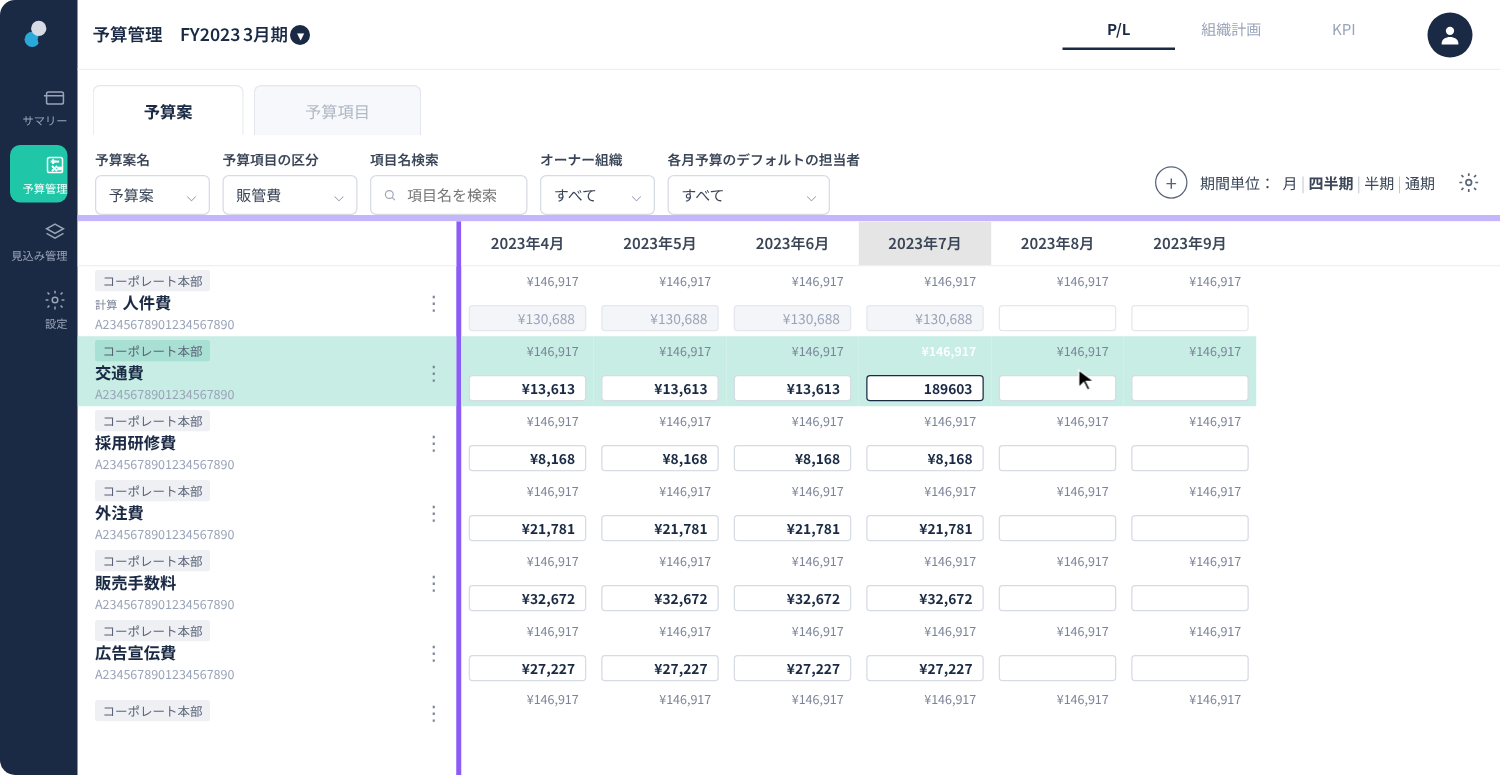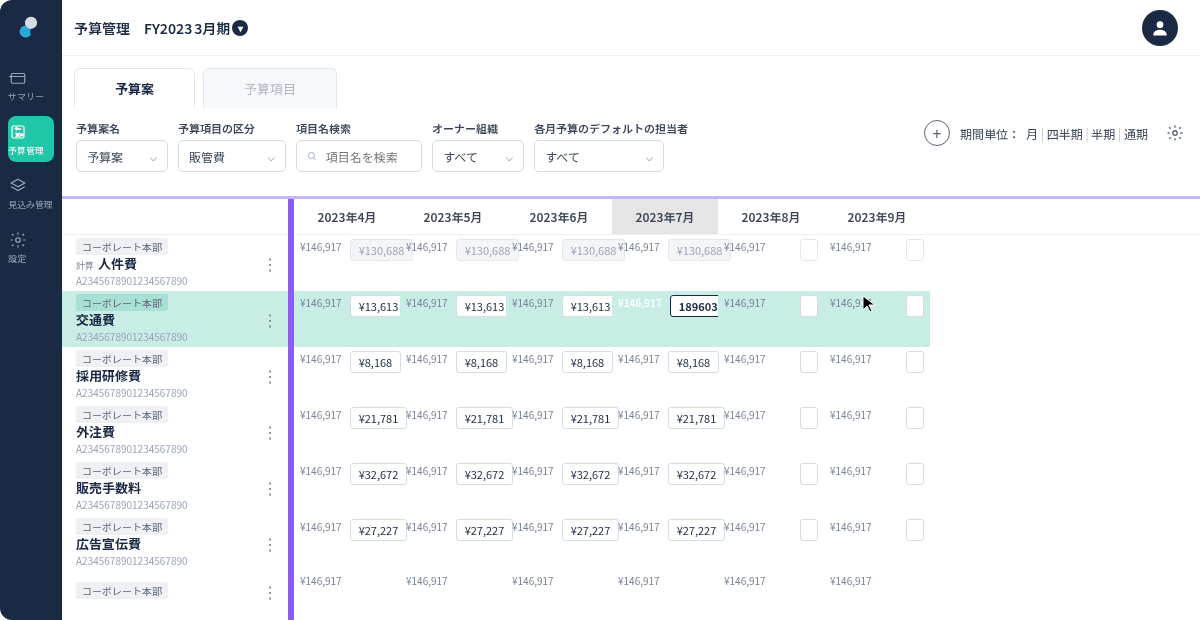--- a/index.html
+++ b/index.html
@@ -1,67 +1,67 @@
 <!DOCTYPE html>
 <html><head>
 <meta charset="utf-8">
 <style>
 *{box-sizing:border-box;margin:0;padding:0;font-family:-apple-system,BlinkMacSystemFont,"Segoe UI","Hiragino Sans","Noto Sans JP",sans-serif}
 body{background:#fff;width:1200px;height:620px;overflow:hidden}
 .app{display:flex;width:1200px;height:620px;background:#fff;border-radius:12px;overflow:hidden;position:relative}
 .sidebar{width:62px;background:#1a2a44;display:flex;flex-direction:column;align-items:center;padding-top:12px;flex-shrink:0}
 .logo{width:32px;height:32px;margin-bottom:18px;display:flex;align-items:center;justify-content:center}
-.nav-item{width:46px;height:46px;display:flex;flex-direction:column;align-items:flex-start;justify-content:center;color:#9aa4b8;margin-bottom:8px;border-radius:8px;cursor:pointer;font-size:9px;gap:2px}
+.nav-item{width:46px;height:46px;display:flex;flex-direction:column;align-items:flex-end;justify-content:center;color:#9aa4b8;margin-bottom:8px;border-radius:8px;cursor:pointer;font-size:9px;gap:2px}
 .nav-item.active{background:#1fc7a8;color:#fff}
 .nav-icon{width:20px;height:20px;display:flex;align-items:center;justify-content:center}
 .main{flex:1;display:flex;flex-direction:column;min-width:0}
 .topbar{height:56px;display:flex;align-items:center;padding:0 24px 0 12px;border-bottom:1px solid #eef0f4;position:relative}
 .breadcrumb{display:flex;align-items:center;gap:14px;font-size:14px;color:#1a2a44;font-weight:600}
 .breadcrumb .fy{display:flex;align-items:center;gap:2px}
 .chev-circle{width:16px;height:16px;border-radius:50%;background:#1a2a44;display:inline-flex;align-items:center;justify-content:center;color:#fff;font-size:10px}
 .toptabs{position:absolute;right:80px;display:flex;gap:0;font-size:12px;color:#9aa4b8}
 .toptab{width:90px;text-align:center;padding:0 0 6px;cursor:pointer}
 .toptab.active{color:#1a2a44;font-weight:700;border-bottom:2px solid #1a2a44}
 .avatar{width:36px;height:36px;border-radius:50%;background:#1a2a44;position:absolute;right:22px;display:flex;align-items:center;justify-content:center;color:#fff}
 .tabs-row{display:flex;padding:12px 12px 0;gap:8px}
 .tab{padding:10px 40px;font-size:13px;border:1px solid #e3e6ec;border-bottom:none;border-radius:6px 6px 0 0;background:#f6f8fb;color:#b0b8c5;cursor:pointer}
 .tab.active{background:#fff;color:#1a2a44;font-weight:700}
-.filters{display:flex;align-items:flex-start;gap:10px;padding:12px 14px 24px;border-bottom:3px solid #c4b5fd;font-size:12px;flex-wrap:nowrap}
+.filters{display:flex;align-items:center;gap:10px;padding:12px 14px 0;border-bottom:5px solid #c4b5fd;font-size:12px;flex-wrap:nowrap}
 .fcol{display:flex;flex-direction:column;gap:4px}
 .flabel{font-size:11px;color:#3a4557;font-weight:600;white-space:nowrap}
 .select,.search{height:32px;border:1px solid #d6dbe4;border-radius:5px;display:flex;align-items:center;padding:0 10px;background:#fff;font-size:12px;color:#3a4557;gap:8px;white-space:nowrap}
 .select{justify-content:space-between}
 .search{color:#9aa4b8}
 .search input{border:none;outline:none;font-size:12px;width:100%}
 .period{display:flex;align-items:center;gap:10px;font-size:12px;color:#3a4557;margin-left:auto}
 .plus-btn{width:26px;height:26px;border:1.5px solid #5a6478;border-radius:50%;display:flex;align-items:center;justify-content:center;font-size:16px;color:#5a6478;cursor:pointer}
 .period-opts{display:flex;align-items:center;gap:6px;white-space:nowrap}
 .period-opts span{cursor:pointer}
 .period-opts .sep{color:#c0c6d0}
-.period-opts .sel{font-weight:400}
+.period-opts .sel{font-weight:700}
 .gear{width:22px;height:22px;color:#5a6478;cursor:pointer;margin-left:6px;display:flex;align-items:center;justify-content:center}
 .grid-wrap{flex:1;overflow:hidden;position:relative}
 .grid{display:flex;height:100%}
-.left-col{width:232px;flex-shrink:0;border-right:6px solid #8b5cf6}
+.left-col{width:307px;flex-shrink:0;border-right:4px solid #8b5cf6}
 .right-scroll{flex:1;overflow-x:auto;overflow-y:hidden}
 .right-inner{min-width:640px}
 .header-row{height:36px;display:flex;align-items:center;font-size:12px;color:#3a4557;font-weight:600;border-bottom:1px solid #eef0f4;background:#fff}
 .left-col .header-row{padding:0 14px}
 .month-cell{width:106px;flex-shrink:0;text-align:center;padding:9px 0}
 .month-cell.hl{background:#e5e5e5}
 .row-meta{padding:6px 14px 6px 14px;position:relative;height:56px;display:flex;flex-direction:column;justify-content:center}
 .row-meta .dept{display:inline-block;background:#eef0f4;font-size:10px;color:#5a6478;padding:1px 6px;border-radius:2px;margin-bottom:1px;width:fit-content}
 .row-meta .name{font-size:13px;font-weight:700;color:#1a2a44;line-height:1.3}
 .row-meta .prefix{font-size:9px;font-weight:400;color:#7a8398;margin-right:4px}
 .row-meta .code{font-size:10px;color:#9aa4b8}
 .row-dots{position:absolute;right:10px;top:50%;transform:translateY(-50%);color:#7a8398;font-size:16px;cursor:pointer;line-height:0.4}
 .row-cells{display:flex;height:56px}
-.vcell{width:106px;flex-shrink:0;display:flex;flex-direction:row;align-items:stretch;justify-content:space-between;padding:4px 6px;gap:2px}
+.vcell{width:106px;flex-shrink:0;display:flex;flex-direction:column;align-items:stretch;justify-content:flex-start;padding:4px 6px;gap:12px}
 .vtop{font-size:10px;color:#7a8398;text-align:right;padding-right:6px}
-.vinput{height:22px;border:1px solid #d6dbe4;border-radius:3px;font-size:11px;text-align:right;padding:0 8px;display:flex;align-items:center;justify-content:flex-end;background:#fff;color:#1a2a44;font-weight:400}
+.vinput{height:22px;border:1px solid #d6dbe4;border-radius:3px;font-size:11px;text-align:right;padding:0 8px;display:flex;align-items:center;justify-content:flex-end;background:#fff;color:#1a2a44;font-weight:700}
 .vinput.readonly{background:#f3f5f8;color:#9aa4b8;font-weight:400;border-color:#e4e7ed}
 .vinput.empty{background:#fff;color:transparent}
 .row.highlight .row-meta{background:#c7ede5}
 .row.highlight .row-meta .dept{background:#a8e0d4}
 .row.highlight .vcell{background:#c7ede5}
 .vcell.active{background:#1fc7a8}
 .vcell.active .vtop{color:#fff;font-weight:600}
 .vcell.active .vinput{border:1.5px solid #1a2a44;font-weight:700}
 .cursor-img{position:absolute;width:14px;height:18px;pointer-events:none}
 .chev{font-size:10px;color:#7a8398}
@@ -125,20 +125,25 @@
   <div class="main">
     <div class="topbar">
       <div class="breadcrumb">
         <span>予算管理</span>
         <span class="fy">
           <span>FY2023</span>
           <span>3月期</span>
           <span class="chev-circle">▾</span>
         </span>
       </div>
+      <div class="toptabs" id="toptabs">
+          <div class="toptab active">P/L</div>
+          <div class="toptab">組織計画</div>
+          <div class="toptab">KPI</div>
+        </div>
       <div class="avatar">
         <svg width="20" height="20" viewBox="0 0 24 24" fill="#fff">
             <circle cx="12" cy="8" r="4"></circle>
             <path d="M4 20c0-4 4-6 8-6s8 2 8 6v1H4z"></path>
           </svg>
       </div>
     </div>
 
     <div class="tabs-row" id="tabs-row">
         <div class="tab active">予算案</div>

